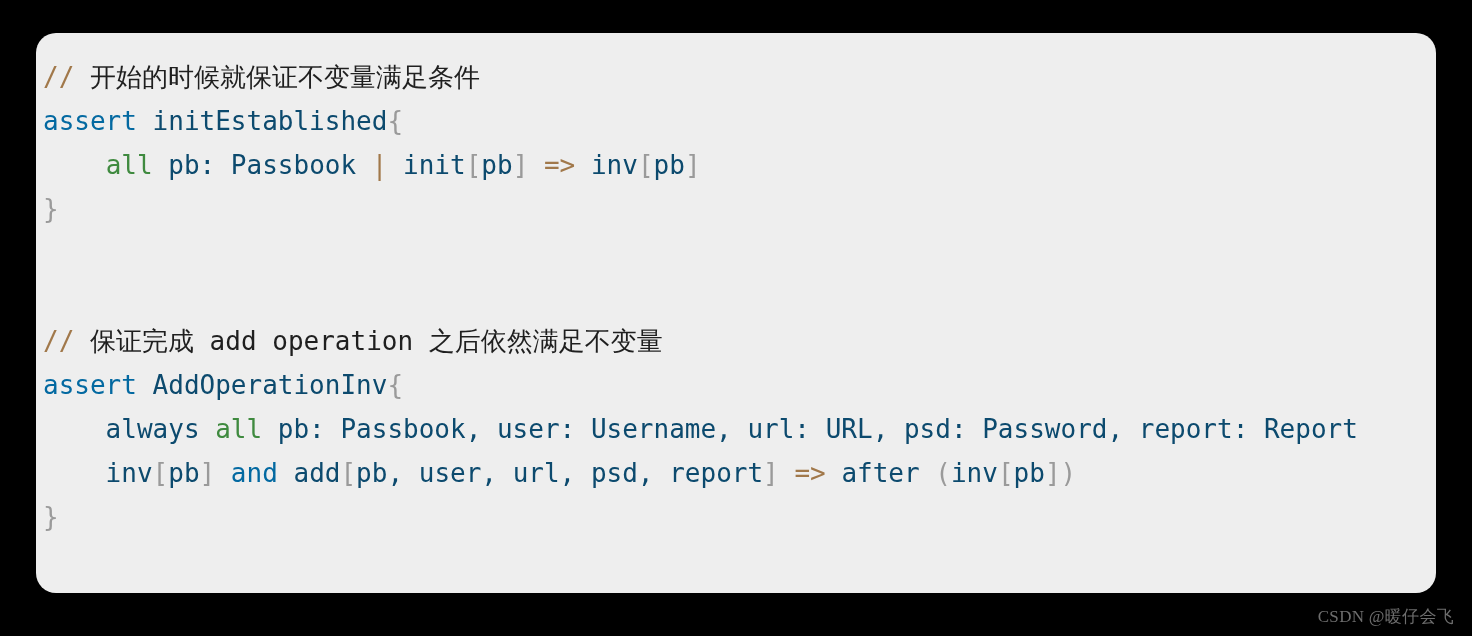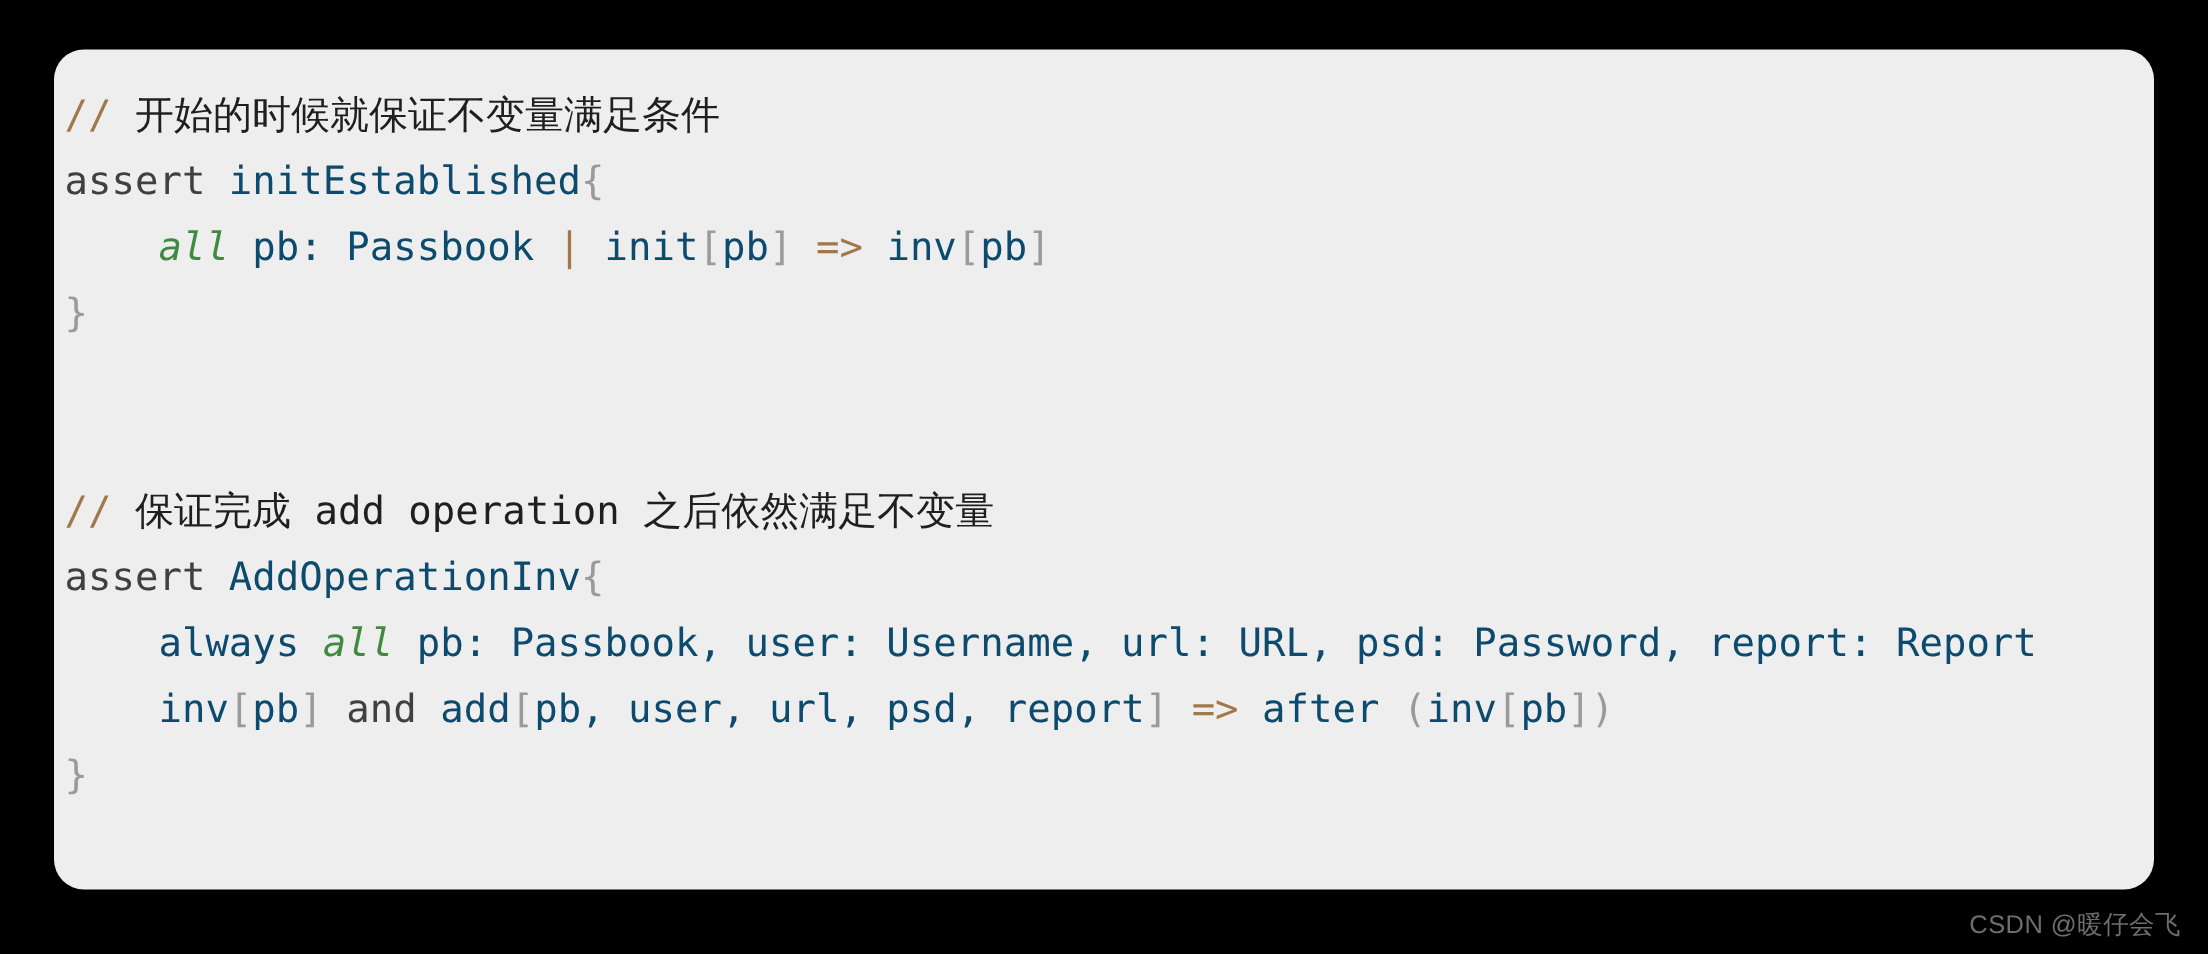--- a/index.html
+++ b/index.html
@@ -41,33 +41,33 @@
     white-space: pre;
     color: #1a1a1a;
     -webkit-font-smoothing: antialiased;
   }
 
   .ln { display: block; height: 44px; white-space: pre; }
 
   
   .tok-comment-slash { color: #a1784a; }
   .tok-comment-text  { color: #1f1f1f; }
-  .tok-keyword       { color: #404040; }
-  .tok-quantifier    { color: #3f8a3f; font-style: italic; }
+  .tok-keyword       { color: #0369a1; }
+  .tok-quantifier    { color: #3f8a3f; }
   .tok-plain         { color: #0c4a6e; }
   .tok-punct         { color: #9a9a9a; }
   .tok-operator      { color: #a1784a; }
 
   
   #watermark {
     position: absolute;
     right: 18px;
     bottom: 8px;
     color: #6e6e6e;
-    font-family: Liberation Sans, sans-serif;
+    font-family: Liberation Serif, serif;
     font-size: 17px;
     letter-spacing: 0.3px;
     white-space: nowrap;
   }
 </style>
 </head>
 <body>
 
 <div id="code-card">
   <div id="code-block"><span class="ln"><span class="tok-comment-slash">// </span><span class="tok-comment-text">开始的时候就保证不变量满足条件</span></span><span class="ln"><span class="tok-keyword">assert</span><span class="tok-plain"> initEstablished</span><span class="tok-punct">{</span></span><span class="ln"><span class="tok-plain">    </span><span class="tok-quantifier">all</span><span class="tok-plain"> pb: Passbook </span><span class="tok-operator">|</span><span class="tok-plain"> init</span><span class="tok-punct">[</span><span class="tok-plain">pb</span><span class="tok-punct">]</span><span class="tok-plain"> </span><span class="tok-operator">=&gt;</span><span class="tok-plain"> inv</span><span class="tok-punct">[</span><span class="tok-plain">pb</span><span class="tok-punct">]</span></span><span class="ln"><span class="tok-punct">}</span></span><span class="ln">&nbsp;</span><span class="ln">&nbsp;</span><span class="ln"><span class="tok-comment-slash">// </span><span class="tok-comment-text">保证完成 add operation 之后依然满足不变量</span></span><span class="ln"><span class="tok-keyword">assert</span><span class="tok-plain"> AddOperationInv</span><span class="tok-punct">{</span></span><span class="ln"><span class="tok-plain">    always </span><span class="tok-quantifier">all</span><span class="tok-plain"> pb: Passbook, user: Username, url: URL, psd: Password, report: Report</span></span><span class="ln"><span class="tok-plain">    inv</span><span class="tok-punct">[</span><span class="tok-plain">pb</span><span class="tok-punct">]</span><span class="tok-plain"> </span><span class="tok-keyword">and</span><span class="tok-plain"> add</span><span class="tok-punct">[</span><span class="tok-plain">pb, user, url, psd, report</span><span class="tok-punct">]</span><span class="tok-plain"> </span><span class="tok-operator">=&gt;</span><span class="tok-plain"> after </span><span class="tok-punct">(</span><span class="tok-plain">inv</span><span class="tok-punct">[</span><span class="tok-plain">pb</span><span class="tok-punct">]</span><span class="tok-punct">)</span></span><span class="ln"><span class="tok-punct">}</span></span></div>

